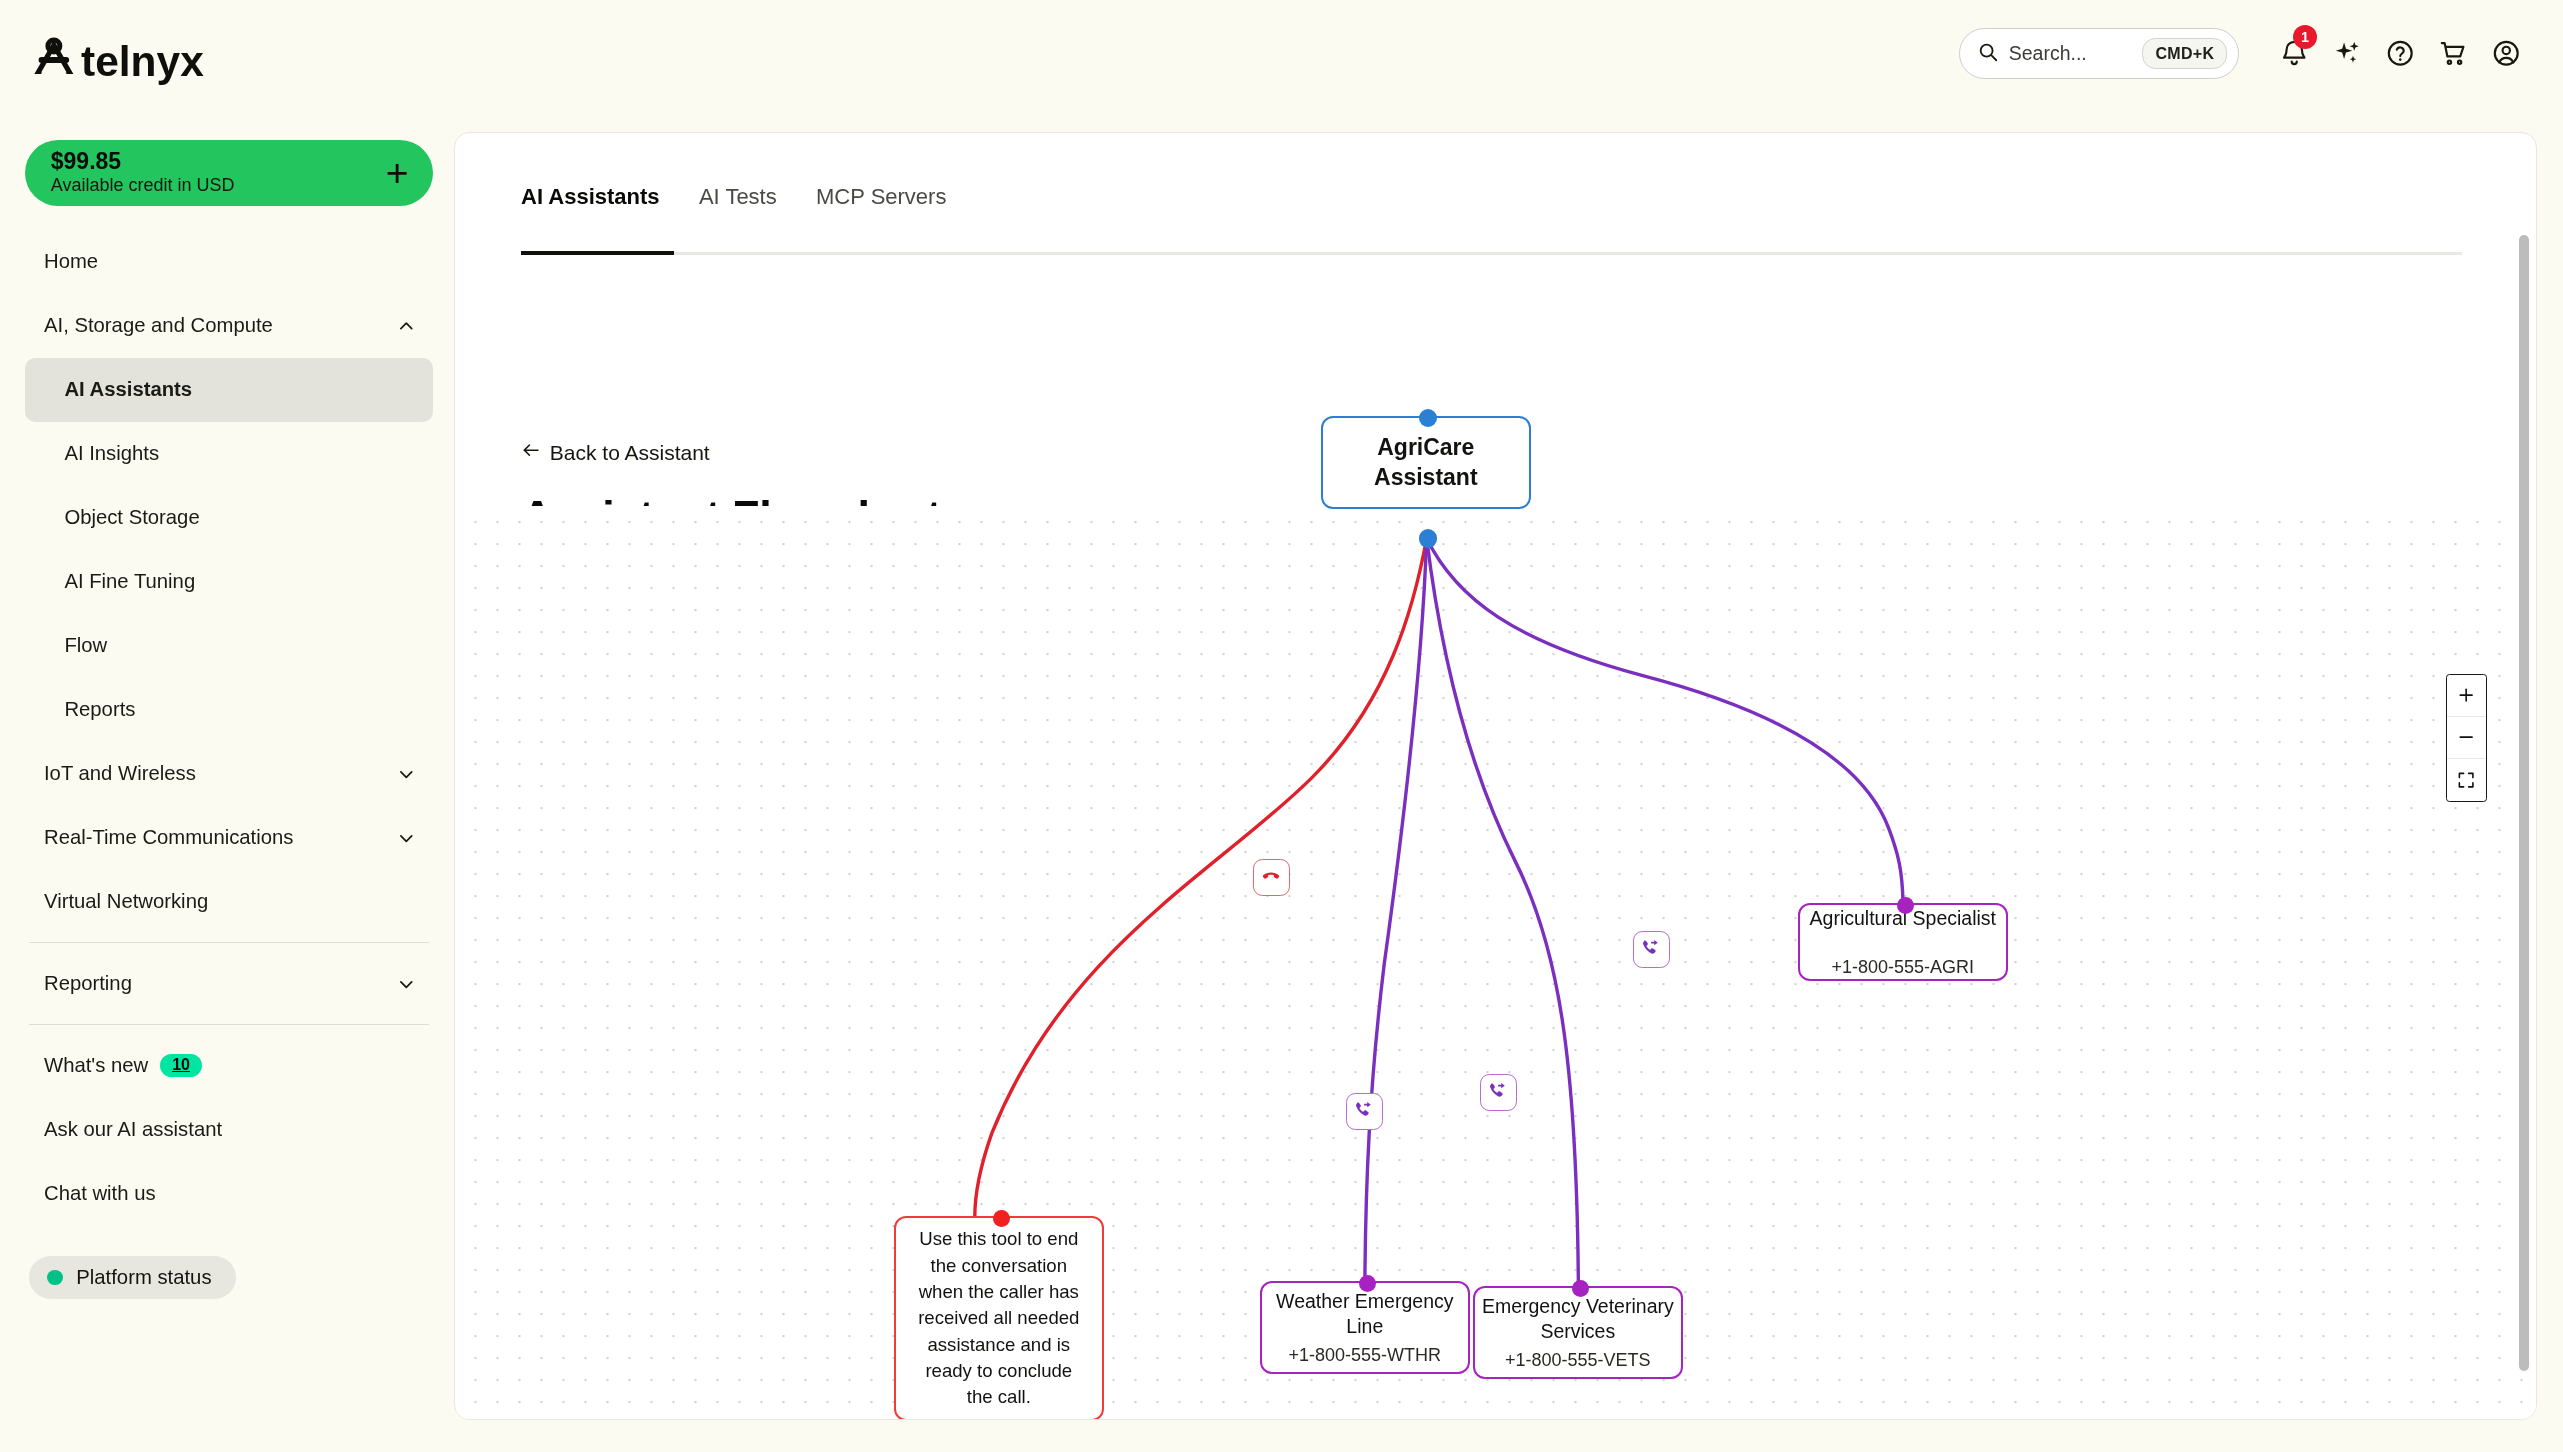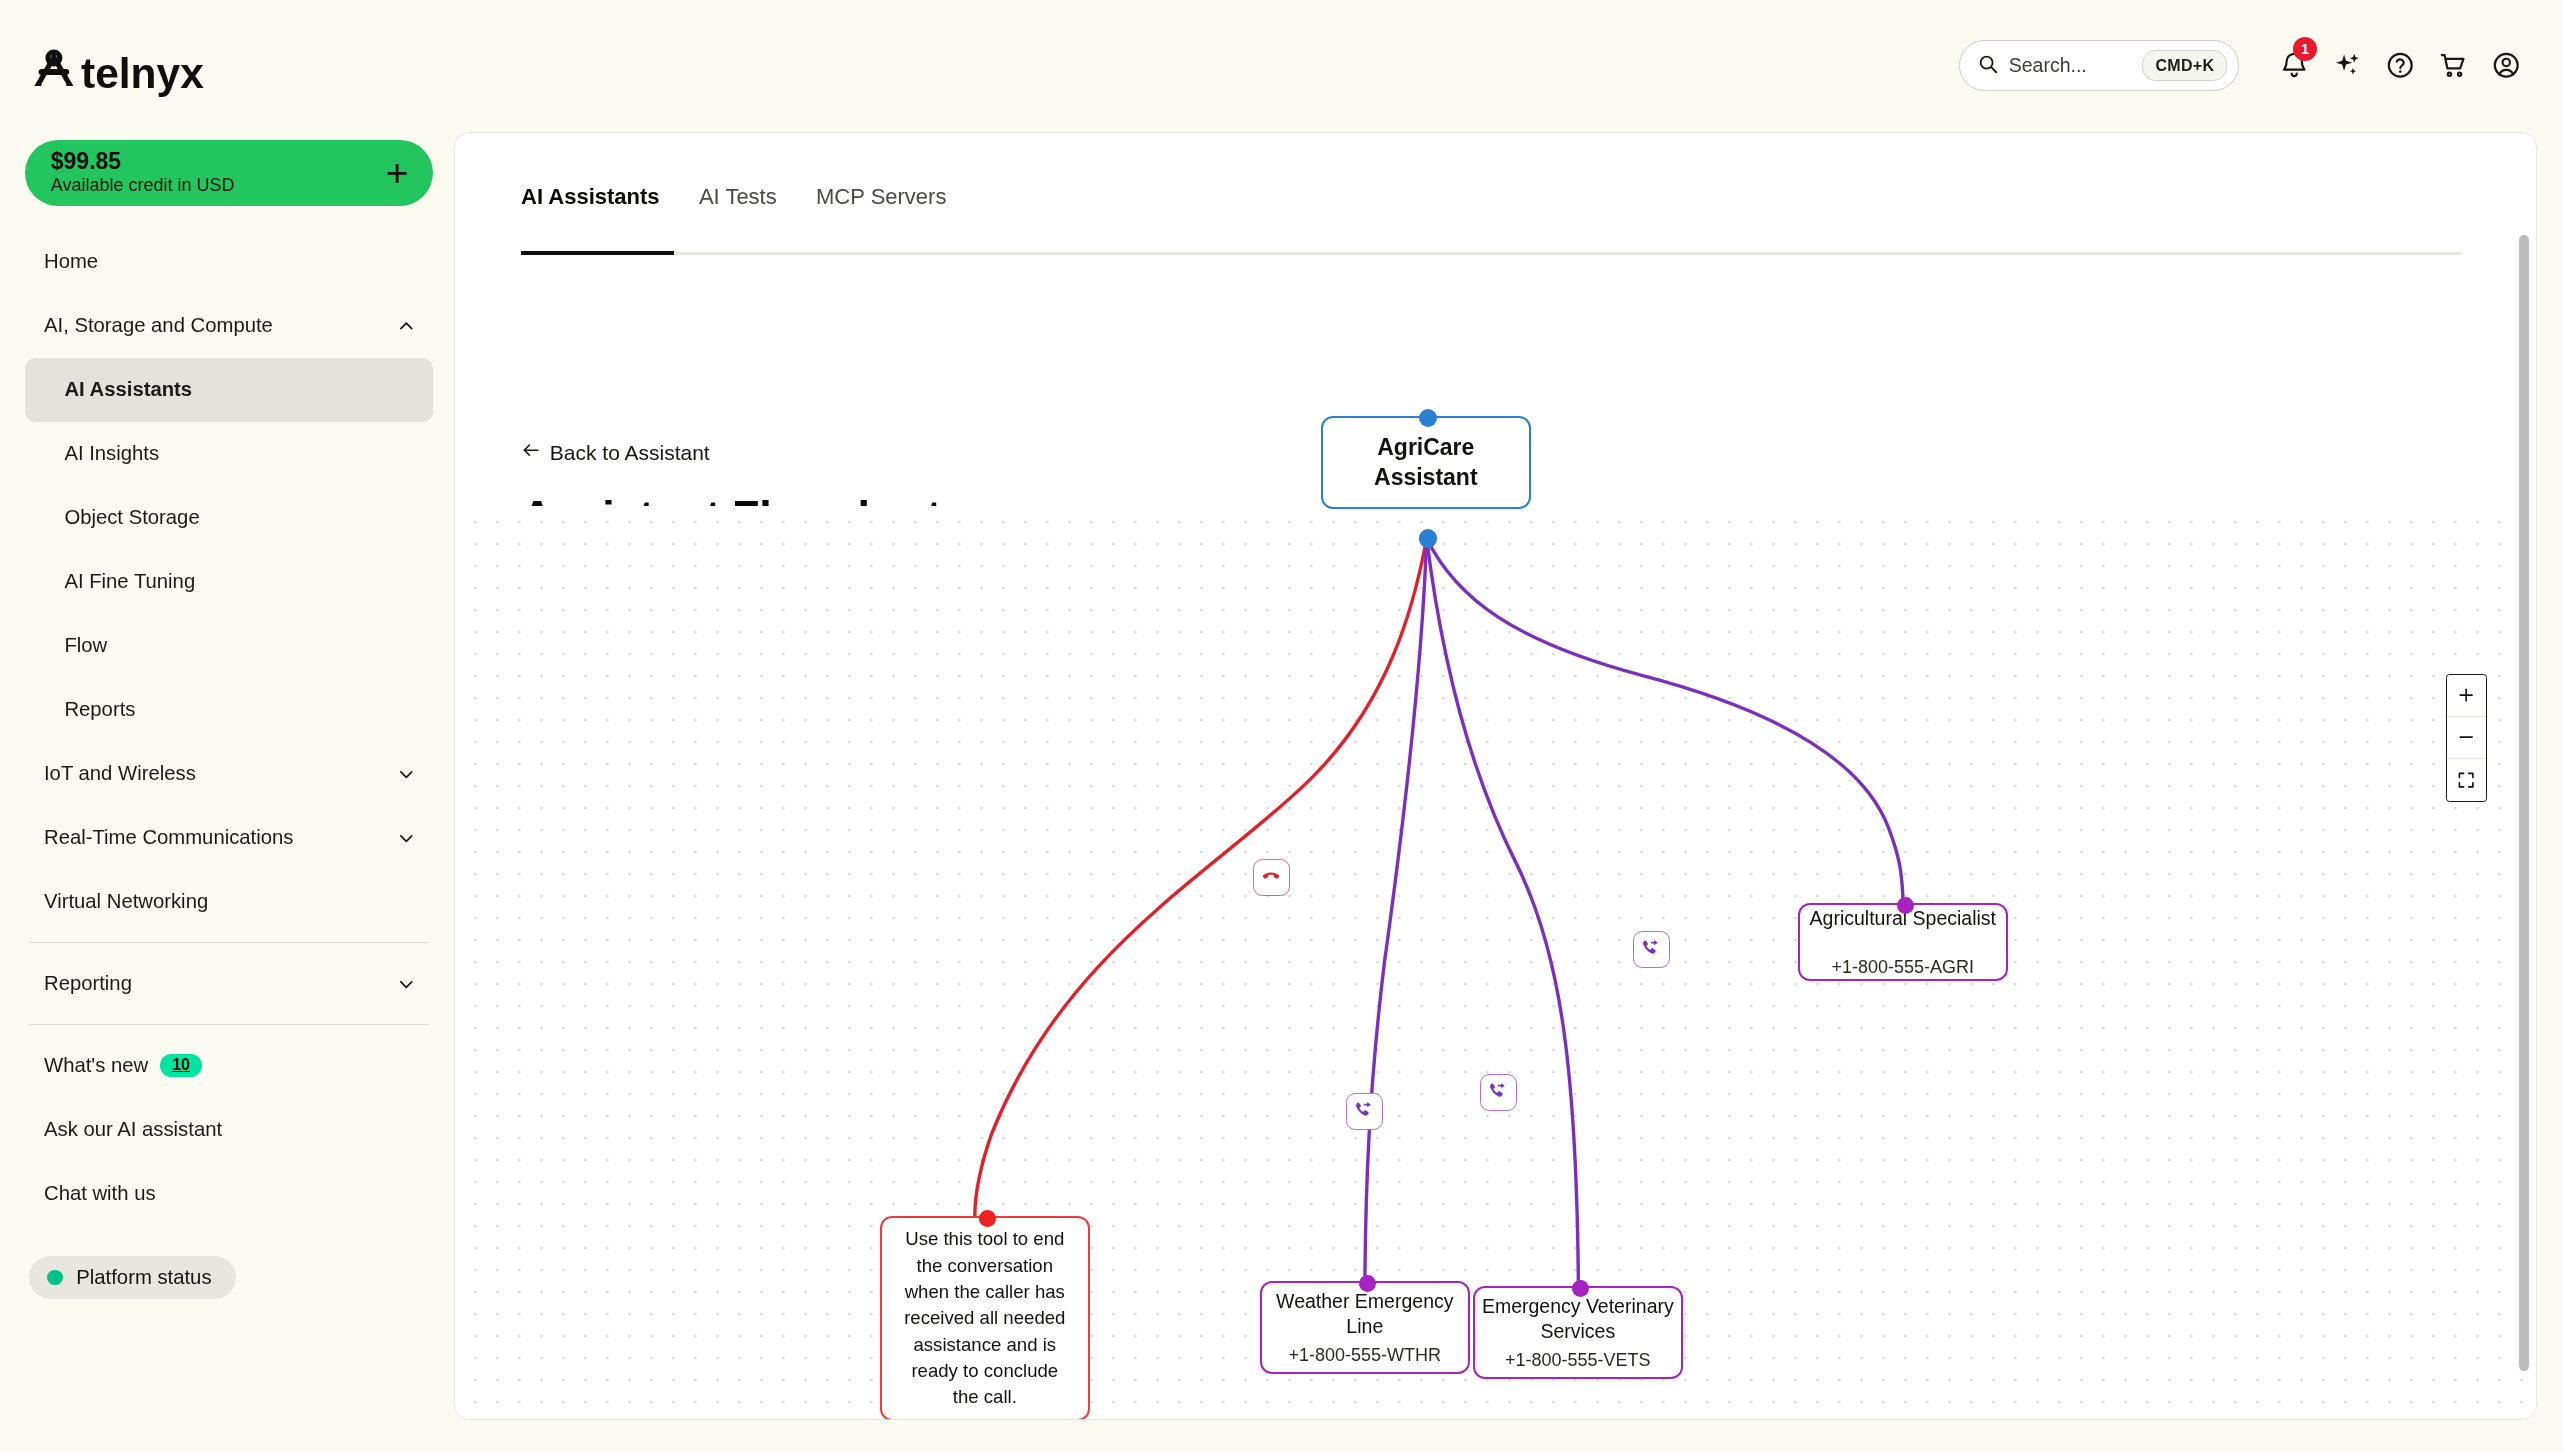--- a/index.html
+++ b/index.html
@@ -6,21 +6,21 @@
   html, body {
     width: 2563px; height: 1453px;
     background: #fbfbf2;
     font-family: "Liberation Sans", sans-serif;
     overflow: hidden;
   }
   body { position: relative; }
 
   
   #header {
-    position: absolute; top: 12px; left: 0; width: 2563px; height: 131px;
+    position: absolute; top: 0; left: 0; width: 2563px; height: 131px;
     background: #fbfbf2;
     display: flex; align-items: center;
   }
   #logo { position: absolute; left: 25.4px; top: 34px; width: 220px; height: 53px; display:flex; align-items:center; }
   #logo svg { display:block; }
 
   #header-right {
     position: absolute; right: 30.5px; top: 27px;
     display: flex; align-items: center; gap: 0px;
   }
@@ -347,21 +347,21 @@
 
       <path d="M1145 38 C1180 110 1250 160 1400 200 C 1560 242 1660 300 1690 380 C 1702 412 1706 430 1707 468" fill="none" stroke="#7b2fbe" stroke-width="4"></path>
     </svg>
 
     <div class="node" id="node-root" style="left:865px; top:-90px; width:210px; height:93px;">
       <div class="node-title">AgriCare Assistant</div>
       <div class="handle blue" style="width:18.6px;height:18.6px;left:96px;top:-9.3px;"></div>
       <div class="handle blue" style="width:18.6px;height:18.6px;left:96px;top:111px;"></div>
     </div>
 
-    <div class="node" id="node-end" style="left:424px; top:710px; width:210px; height:205px;">
+    <div class="node" id="node-end" style="left:438px; top:710px; width:210px; height:205px;">
       <div class="node-title">Use this tool to end the conversation when the caller has received all needed assistance and is ready to conclude the call.</div>
       <div class="handle red" style="width:17px;height:17px;left:97px;top:-8.5px;"></div>
     </div>
 
     <div class="node node-transfer" style="left:804px; top:775px; width:210px; height:93px;">
       <div class="node-title">Weather Emergency Line</div>
       <div class="node-sub">+1-800-555-WTHR</div>
       <div class="handle purple" style="width:17px;height:17px;left:97px;top:-8.5px;"></div>
     </div>
 

